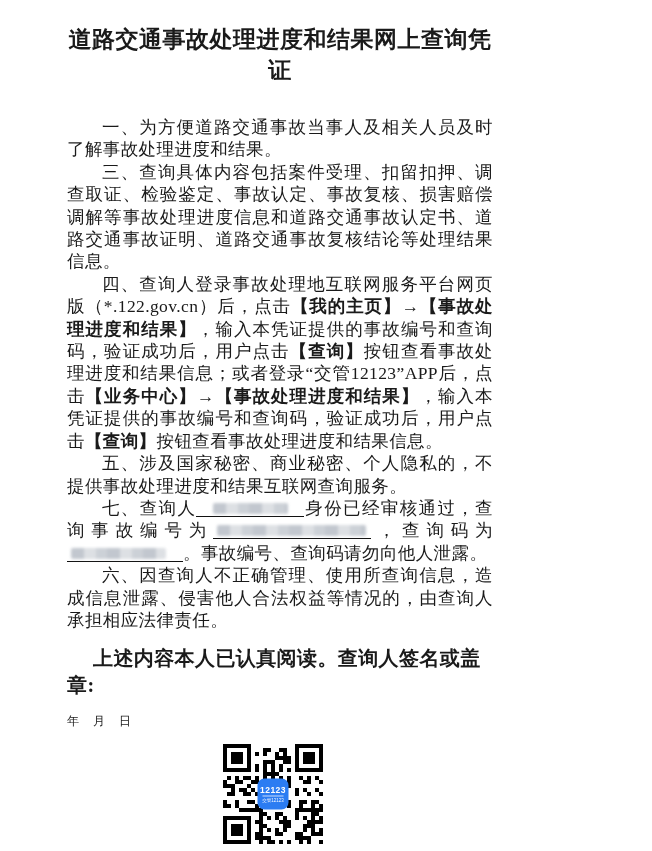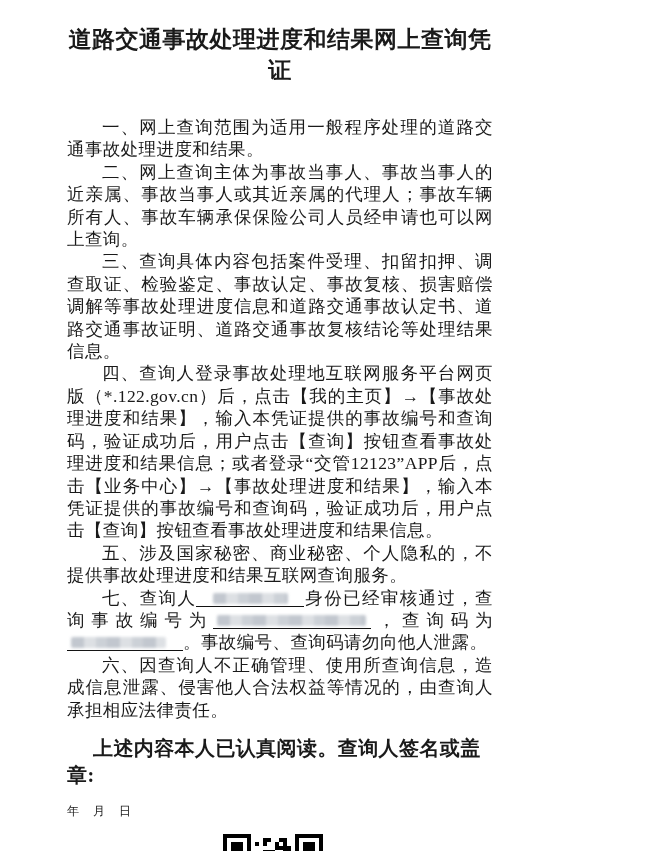--- a/index.html
+++ b/index.html
@@ -3,54 +3,53 @@
 <meta charset="utf-8">
 <style>
   html,body{margin:0;padding:0;background:#ffffff;}
   body{width:652px;height:851px;overflow:hidden;
        font-family:"Liberation Serif","DejaVu Serif",serif;color:#1a1a1a;}
   .page{width:560px;height:851px;box-sizing:border-box;padding:16px 67px 0 67px;background:#fff;}
   .doc-title{font-family:"Liberation Sans","DejaVu Sans",sans-serif;
        font-size:23px;font-weight:700;text-align:center;margin:8px 0 30px 0;letter-spacing:0.5px;}
   .doc-body p{margin:0;font-size:17.5px;line-height:22.4px;letter-spacing:0.4px;
        text-align:justify;text-indent:2em;}
-  .seg-bold{font-weight:400;margin-top:24px;}
+  .seg-bold{font-weight:700;margin-top:24px;}
   .blank{display:inline-block;border-bottom:1px solid #111;height:18px;vertical-align:-3px;
        text-indent:0;line-height:normal;}
   .blank-name{width:108px;}
   .blank-accident_no{width:158px;}
   .blank-query_code{width:116px;}
   .smudge{display:block;height:11px;margin:5px 4px 0 4px;border-radius:2px;filter:blur(1.6px);
        background:repeating-linear-gradient(90deg,#aeb5bf 0 13px,#d2d6db 13px 25px,#bcc2ca 25px 36px);
        opacity:.75;}
   .blank-name .smudge{width:70%;margin-left:auto;margin-right:auto;}
   .blank-accident_no .smudge{width:94%;}
   .blank-query_code .smudge{width:82%;}
   .sig-line{font-size:20px;font-weight:700;letter-spacing:0.4px;margin:14px 0 14px 0;text-indent:1.3em;}
   .date-line{font-size:12px;text-align:left;padding-right:28px;margin:12px 0 0 0;letter-spacing:1px;font-family:Liberation Mono, monospace;}
   .qr-block{width:104px;margin:12px auto 0 auto;position:relative;left:-7px;}
   .qr-block svg{display:block;}
   .qr-logo{position:absolute;left:50%;top:50%;transform:translate(-50%,-50%);
        width:31px;height:31px;background:#2b7cf2;border-radius:7px;
        display:flex;flex-direction:column;align-items:center;justify-content:center;
        font-family:"Liberation Sans","DejaVu Sans",sans-serif;color:#fff;}
-  .qr-logo-text{font-size:8.5px;font-weight:400;letter-spacing:.5px;line-height:9px;}
+  .qr-logo-text{font-size:8.5px;font-weight:700;letter-spacing:.5px;line-height:9px;}
   .qr-logo-sub{font-size:4.5px;line-height:6px;opacity:.95;border-top:0.5px solid rgba(255,255,255,.8);
        margin-top:1px;padding-top:1px;}
 </style>
 </head>
 <body>
 
 <div class="page">
 
   <h1 class="doc-title">道路交通事故处理进度和结果网上查询凭证</h1>
 
   <div class="doc-body">
-      <p><span>一、网上查询范围为适用一般程序处理的道路交通事故处理进度和结果。</span></p>
-      <p><span>二、网上查询主体为事故当事人、事故当事人的近亲属、事故当事人或其近亲属的代理人；事故车辆所有人、事故车辆承保保险公司人员经申请也可以网上查询。</span></p>
+      <p><span>一、为方便道路交通事故当事人及相关人员及时了解事故处理进度和结果。</span></p>
       <p><span>三、查询具体内容包括案件受理、扣留扣押、调查取证、检验鉴定、事故认定、事故复核、损害赔偿调解等事故处理进度信息和道路交通事故认定书、道路交通事故证明、道路交通事故复核结论等处理结果信息。</span></p>
       <p><span>四、查询人登录事故处理地互联网服务平台网页版（*.122.gov.cn）后，点击</span><span class="seg-bold">【我的主页】</span><span class="seg-bold">→</span><span class="seg-bold">【事故处理进度和结果】</span><span>，输入本凭证提供的事故编号和查询码，验证成功后，用户点击</span><span class="seg-bold">【查询】</span><span>按钮查看事故处理进度和结果信息；或者登录“交管12123”APP后，点击</span><span class="seg-bold">【业务中心】</span><span class="seg-bold">→</span><span class="seg-bold">【事故处理进度和结果】</span><span>，输入本凭证提供的事故编号和查询码，验证成功后，用户点击</span><span class="seg-bold">【查询】</span><span>按钮查看事故处理进度和结果信息。</span></p>
       <p><span>五、涉及国家秘密、商业秘密、个人隐私的，不提供事故处理进度和结果互联网查询服务。</span></p>
       <p><span>七、查询人</span><span class="blank blank-name"><span class="smudge"></span></span><span>身份已经审核通过，查询事故编号为</span><span class="blank blank-accident_no"><span class="smudge"></span></span><span>，查询码为</span><span class="blank blank-query_code"><span class="smudge"></span></span><span>。事故编号、查询码请勿向他人泄露。</span></p>
       <p><span>六、因查询人不正确管理、使用所查询信息，造成信息泄露、侵害他人合法权益等情况的，由查询人承担相应法律责任。</span></p>
     </div>
 
   <p class="sig-line">上述内容本人已认真阅读。查询人签名或盖章:</p>
 
   <p class="date-line">年　月　日</p>

